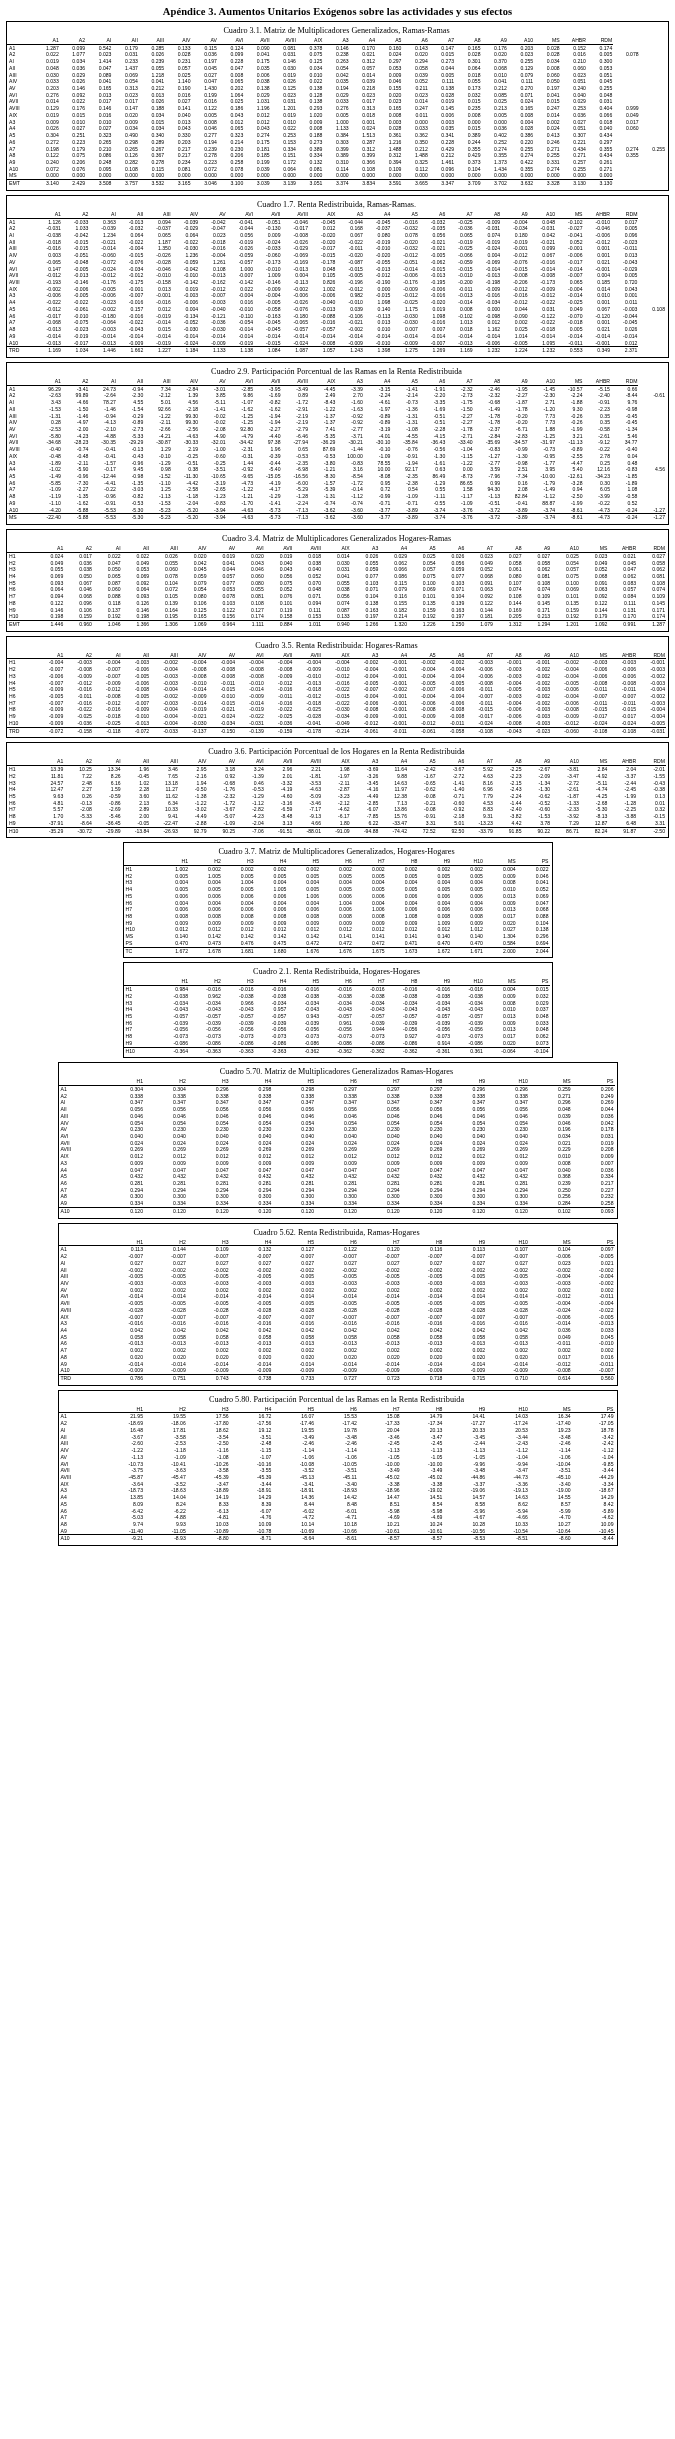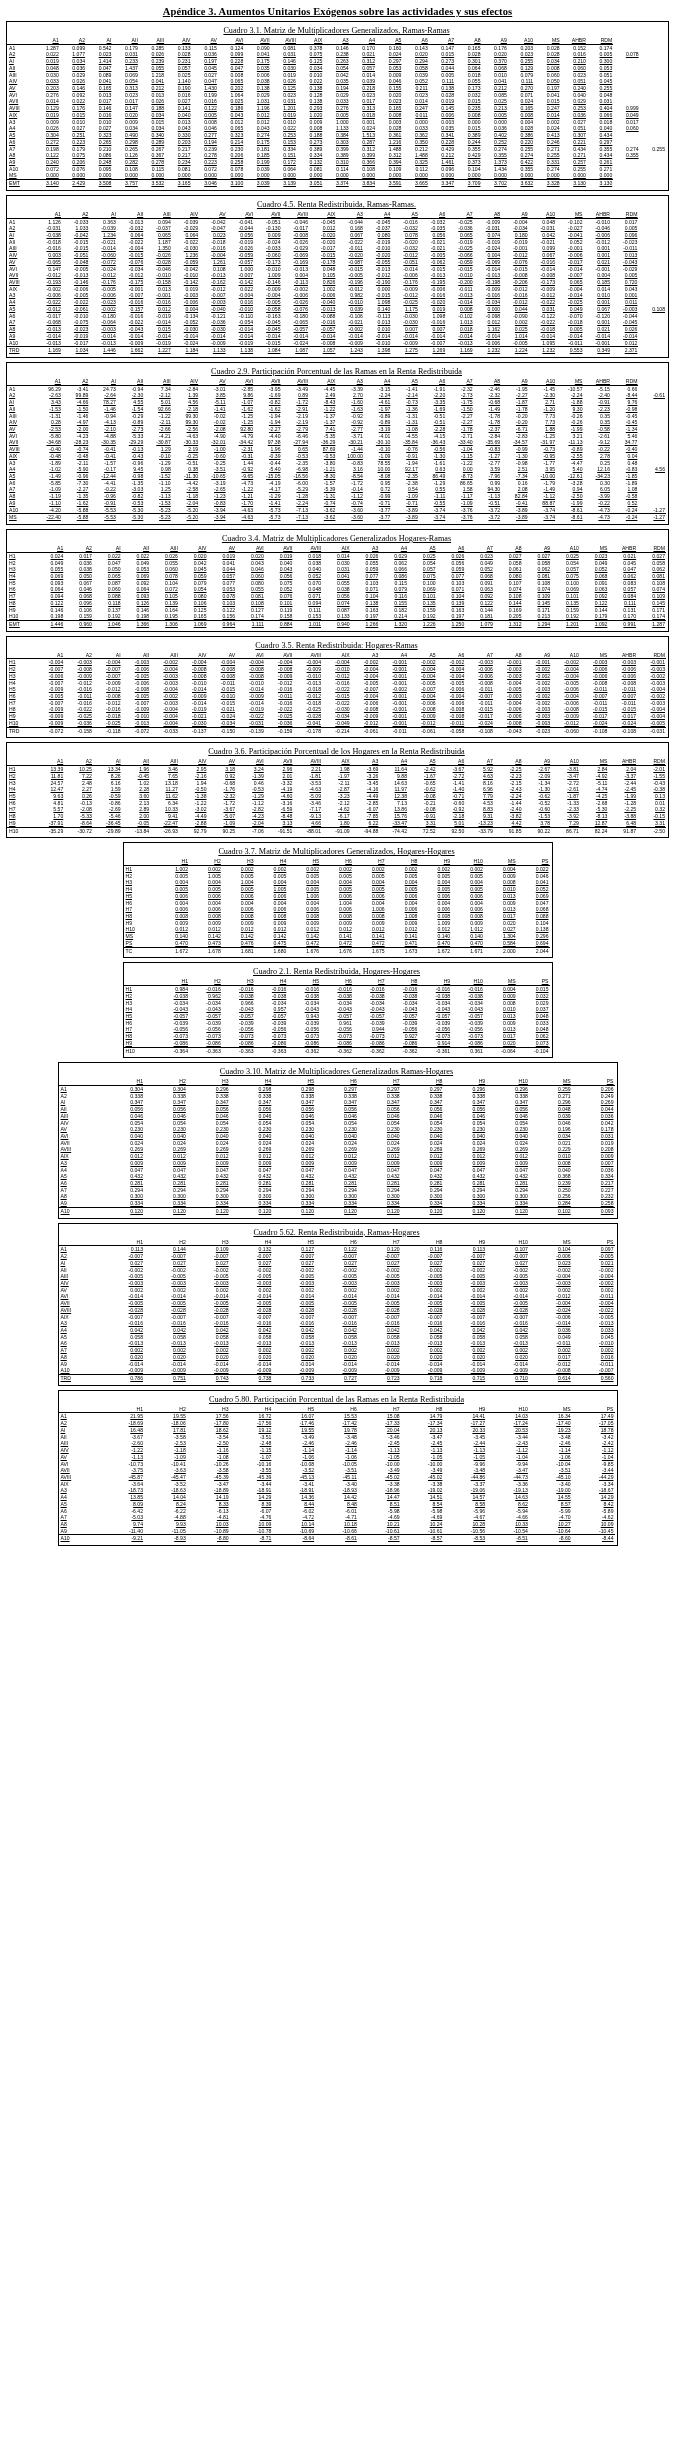--- a/index.html
+++ b/index.html
@@ -4,21 +4,20 @@
 <style>
   html,body{margin:0;padding:0;background:#ffffff;}
   body{
     font-family:"Liberation Serif", serif;
     width:675px;
   }
   .page{
     width:675px;
     box-sizing:border-box;
     padding:4px 6px 10px 6px;
-    text-decoration:underline;
   }
   .doc-title{
     text-align:center;
     font-weight:bold;
     font-size:10.5px;
     font-family:"Liberation Serif", serif;
     margin:2px 0 4px 0;
     letter-spacing:0.1px;
   }
   .block{
@@ -633,21 +632,21 @@
               <td>3.702</td>
               <td>3.632</td>
               <td>3.328</td>
               <td>3.130</td>
               <td>3.130</td>
             </tr>
           </tbody>
         </table>
       </div>
       <div class="block w-full">
-        <div class="block-title">Cuadro 4.5. Renta Redistribuida, Ramas-Ramas.</div>
+        <div class="block-title">Cuadro 1.7. Renta Redistribuida, Ramas-Ramas.</div>
         <table class="grid">
           <thead>
             <tr class="hdrrow">
               <th class="corner"></th>
               <th>A1</th>
               <th>A2</th>
               <th>AI</th>
               <th>AII</th>
               <th>AIII</th>
               <th>AIV</th>
@@ -3001,21 +3000,21 @@
               <td>-0.362</td>
               <td>-0.361</td>
               <td>0.361</td>
               <td>-0.064</td>
               <td>-0.104</td>
             </tr>
           </tbody>
         </table>
       </div>
       <div class="block w-wide">
-        <div class="block-title">Cuadro 3.10.  Matriz de Multiplicadores Generalizados Ramas-Hogares</div>
+        <div class="block-title">Cuadro 5.70.  Matriz de Multiplicadores Generalizados Ramas-Hogares</div>
         <table class="grid">
           <thead>
             <tr class="hdrrow">
               <th class="corner"></th>
               <th>H1</th>
               <th>H2</th>
               <th>H3</th>
               <th>H4</th>
               <th>H5</th>
               <th>H6</th>

